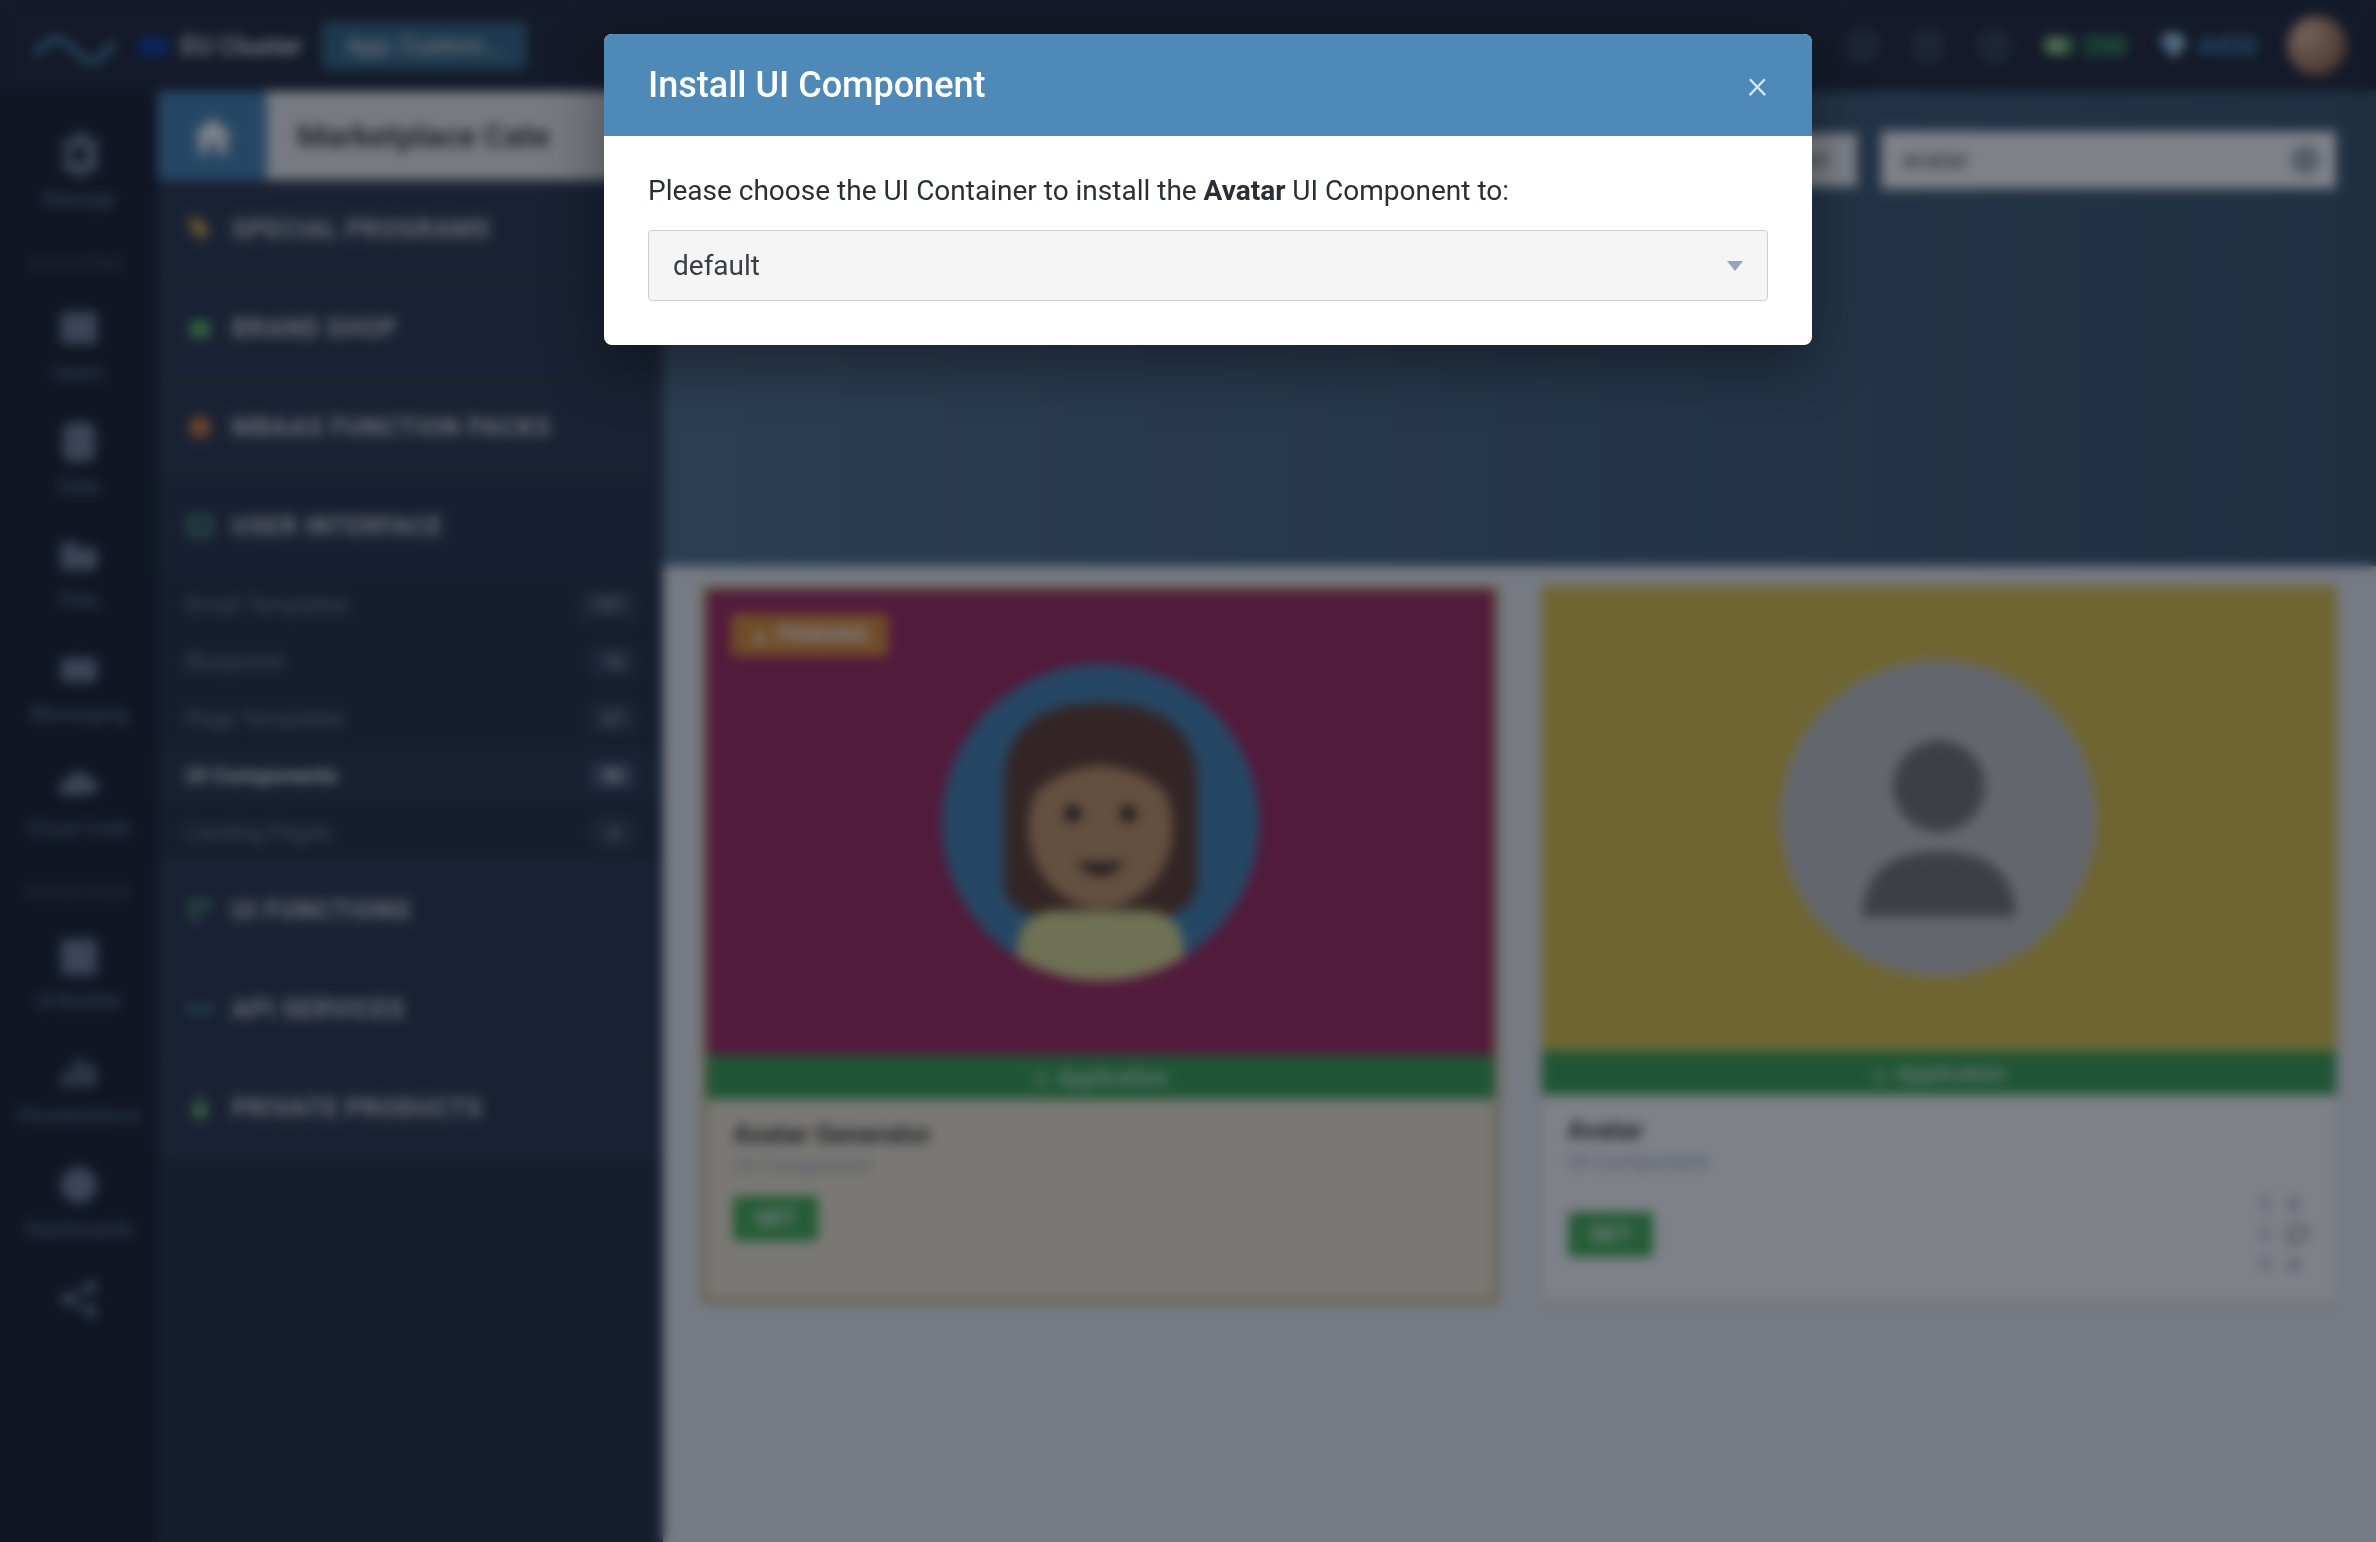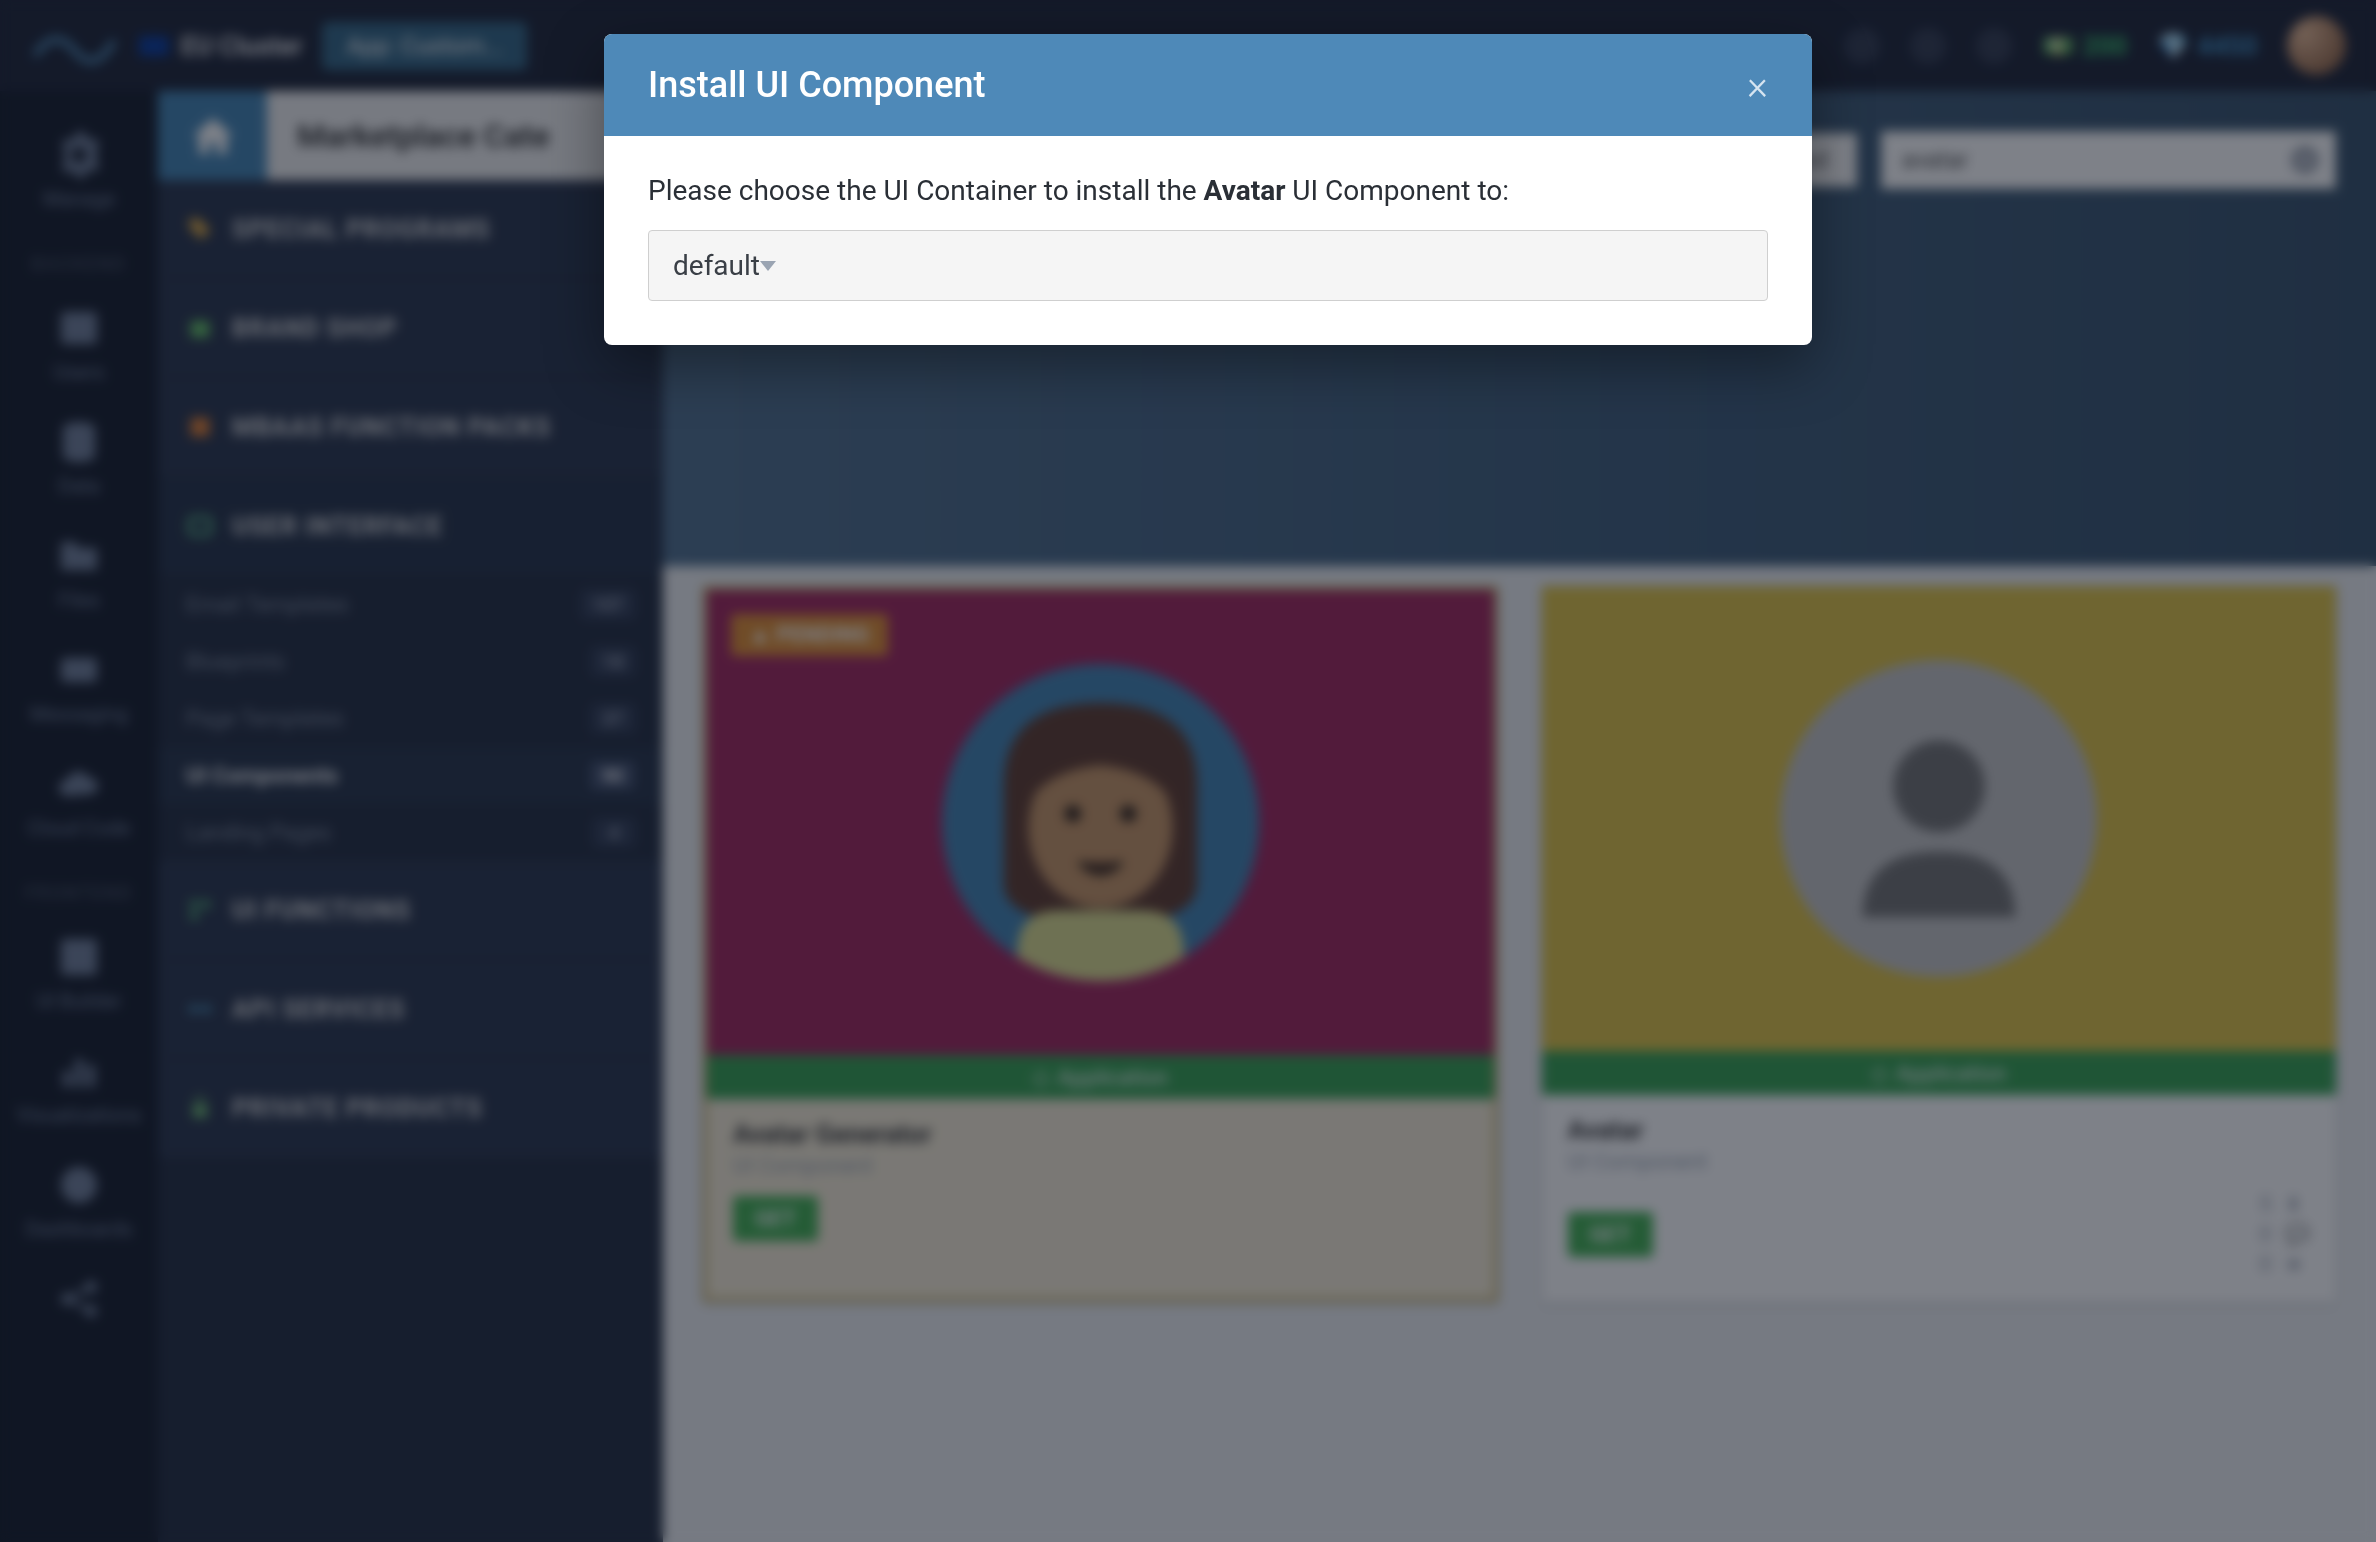--- a/index.html
+++ b/index.html
@@ -348,21 +348,21 @@
   box-shadow: 0 20px 59px rgba(0,0,0,0.4);
 }
 .modal-head {
   background: #4e89b8;
   color: #fff;
   padding: 30px 44px;
   font-size: 36px;
   font-weight: 500;
   display: flex;
   justify-content: space-between;
-  align-items: flex-end;
+  align-items: center;
 }
 .modal-close {
   color: #d6e4f0;
   font-size: 40px;
   font-weight: 300;
   cursor: pointer;
   line-height: 1;
 }
 .modal-body {
   padding: 34px 44px 44px 44px;
@@ -376,21 +376,21 @@
   margin-top: 20px;
 }
 .modal-body .select {
   margin-top: 18px;
   border: 1px solid #cfcfcf;
   padding: 18px 24px;
   border-radius: 4px;
   font-size: 28px;
   color: #3a3f46;
   display: flex;
-  justify-content: flex-start;
+  justify-content: space-between;
   align-items: center;
   background: #f5f5f5;
 }
 .modal-body .select .caret {
   width: 0; height: 0;
   border-left: 8px solid transparent;
   border-right: 8px solid transparent;
   border-top: 10px solid #9aa4b2;
 }
 .modal-foot {

